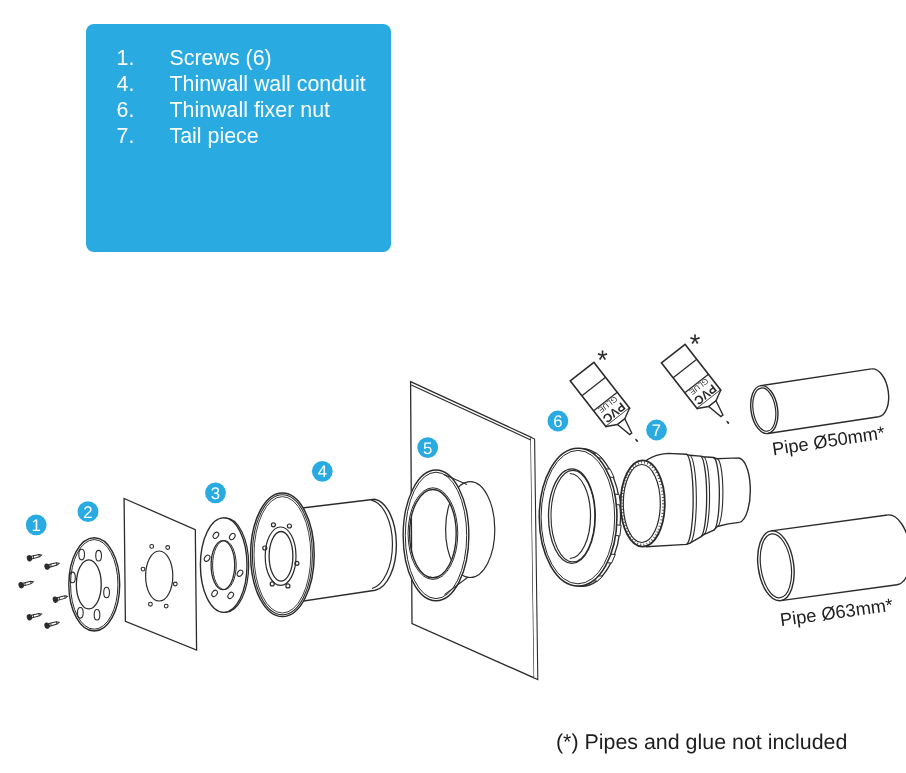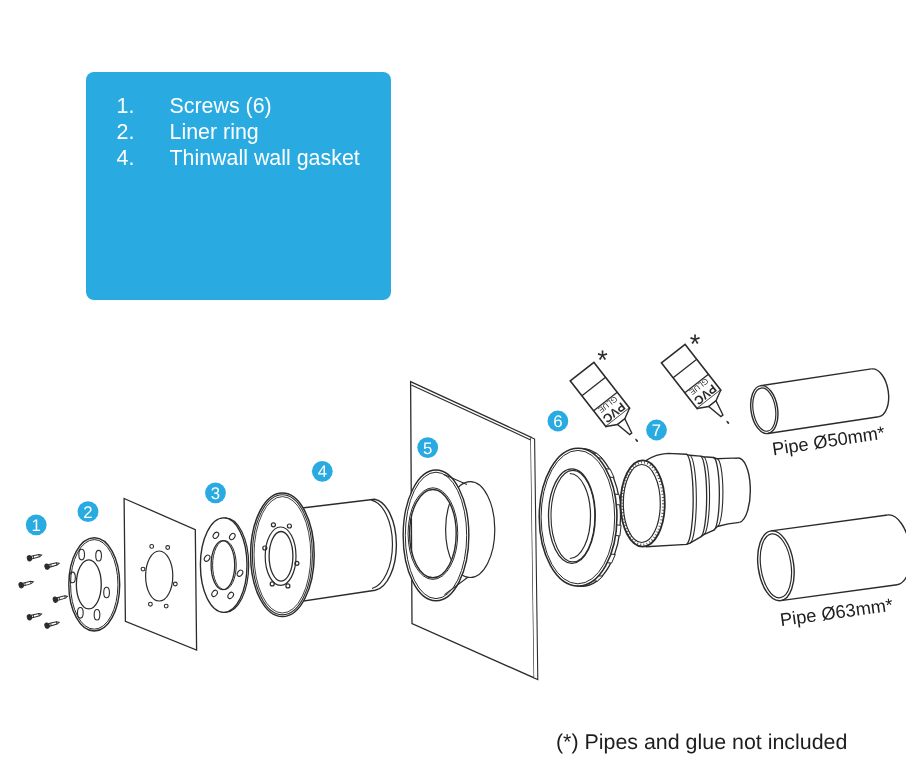--- a/index.html
+++ b/index.html
@@ -1,21 +1,21 @@
 <!DOCTYPE html>
 <html><head>
 <meta charset="utf-8">
 <style>
 html,body { margin:0; padding:0; background:#ffffff; width:906px; height:773px; overflow:hidden; }
 * { box-sizing:border-box; }
 body { font-family:"Liberation Sans", sans-serif; position:relative; }
 .legend {
   position:absolute; left:85.5px; top:23.9px; width:305px; height:228px;
   background:#29ABE2; border-radius:8px; color:#fff;
-  padding-top:22.2px; padding-left:31px; font-size:21.4px; line-height:25.9px;margin-top:48px;
+  padding-top:22.2px; padding-left:31px; font-size:21.4px; line-height:25.9px;
 }
 .row .num { display:inline-block; width:53px; }
 svg.diagram { position:absolute; left:0; top:0; }
 </style>
 </head>
 <body>
 <svg class="diagram" width="906" height="773" viewBox="0 0 906 773" text-rendering="geometricPrecision">
 <defs>
 <g id="screw">
 <path d="M2.6,-1.4 L10.6,-1.2 L13.0,0 L10.6,1.2 L2.6,1.4 Z" fill="white" stroke="#2b2b2b" stroke-width="1.0"></path>
@@ -149,15 +149,16 @@
 <circle cx="427.7" cy="447.6" r="10.4" fill="#29ABE2"></circle>
 <text x="427.7" y="453.6" font-size="16.8" text-anchor="middle" fill="white" font-family="Liberation Sans, sans-serif">5</text>
 <circle cx="557.9" cy="421.0" r="10.4" fill="#29ABE2"></circle>
 <text x="557.9" y="427.0" font-size="16.8" text-anchor="middle" fill="white" font-family="Liberation Sans, sans-serif">6</text>
 <circle cx="656.5" cy="430.0" r="10.4" fill="#29ABE2"></circle>
 <text x="656.5" y="436.0" font-size="16.8" text-anchor="middle" fill="white" font-family="Liberation Sans, sans-serif">7</text>
 <text x="556" y="749" font-size="21.4" fill="#1d1d1d" font-family="Liberation Sans, sans-serif">(*) Pipes and glue not included</text>
 </svg>
 <div class="legend">
 <div class="row"><span class="num">1.</span><span>Screws (6)</span></div>
-<div class="row"><span class="num">2.</span><span>Liner ring</span></div>
-<div class="row"><span class="num">4.</span><span>Thinwall wall gasket</span></div>
+<div class="row"><span class="num">4.</span><span>Thinwall wall conduit</span></div>
+<div class="row"><span class="num">6.</span><span>Thinwall fixer nut</span></div>
+<div class="row"><span class="num">7.</span><span>Tail piece</span></div>
 </div>
 
 </body></html>

